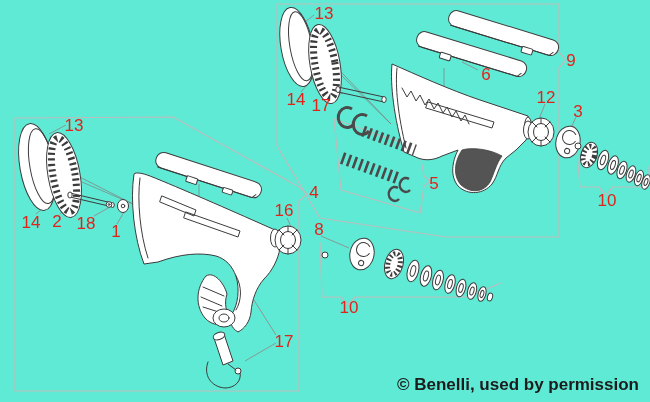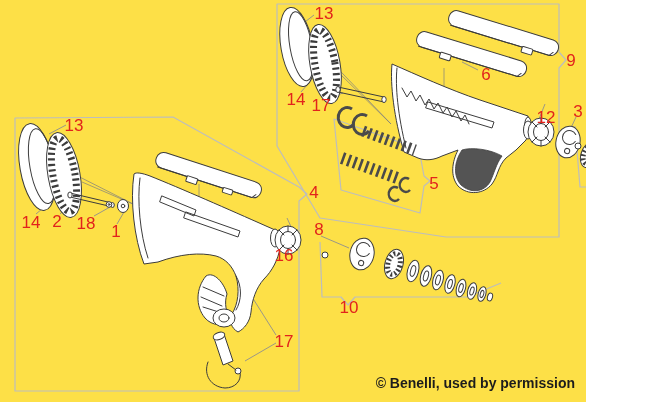--- a/index.html
+++ b/index.html
@@ -1,31 +1,31 @@
 <!DOCTYPE html>
 <html style="--label: #e2231c; --line: #3c3c3c; --box: #bdbdbd; --credit: #1c1c1c;"><head>
 <meta charset="utf-8">
 <style>
   html,body{margin:0;padding:0;background:#fff;}
-  .stage{position:relative;width:586px;height:402px;background:#fde047;overflow:hidden;
+  .stage{position:relative;width:650px;height:402px;background:#5eead4;overflow:hidden;
          font-family:"Liberation Sans",sans-serif;}
   .stage svg{position:absolute;left:0;top:0;}
   
   .ln{fill:none;stroke:var(--line,#3c3c3c);stroke-width:1;stroke-linecap:round;stroke-linejoin:round;}
   .fw{fill:#fff;stroke:var(--line,#3c3c3c);stroke-width:1;stroke-linejoin:round;}
   .dk{fill:#545454;stroke:var(--line,#3c3c3c);stroke-width:.8;}
   .box{fill:none;stroke:var(--box,#bdbdbd);stroke-width:1.2;stroke-linejoin:round;}
   .leader{fill:none;stroke:#8f8f8f;stroke-width:.9;}
   .thin{fill:none;stroke:#7e7e7e;stroke-width:.7;}
   .ticks{fill:none;stroke:var(--line,#3c3c3c);}
   .shims{fill:none;stroke:#4a4a4a;stroke-linecap:butt;}
   .plabel{position:absolute;transform:translate(-50%,-50%);color:var(--label,#e2231c);
           font-size:17px;line-height:1;white-space:nowrap;}
   .credit{position:absolute;right:11px;top:375px;color:var(--credit,#1c1c1c);
-          font-size:14px;font-weight:700;}
+          font-size:17px;font-weight:700;}
 </style>
 </head>
 <body>
 
 <div class="stage">
 
 <svg width="650" height="402" viewBox="0 0 650 402">
   <defs>
     <g id="nut">
       <ellipse class="fw" cx="-13" cy="-2" rx="4.5" ry="9"></ellipse>
@@ -255,30 +255,30 @@
     <ellipse class="fw" cx="490" cy="297" rx="2.5" ry="4" transform="rotate(15 490 297)"></ellipse>
   </g>
 </svg>
 
   <div id="label-layer">
       <span class="plabel" style="left: 324px; top: 13px;">13</span>
       <span class="plabel" style="left: 296px; top: 99px;">14</span>
       <span class="plabel" style="left: 321px; top: 105px;">17</span>
       <span class="plabel" style="left: 486px; top: 74px;">6</span>
       <span class="plabel" style="left: 571px; top: 60px;">9</span>
-      <span class="plabel" style="left: 546px; top: 97px; margin-top: 20px;">12</span>
+      <span class="plabel" style="left: 546px; top: 97px;">12</span>
       <span class="plabel" style="left: 578px; top: 111px;">3</span>
       <span class="plabel" style="left: 607px; top: 200px;">10</span>
       <span class="plabel" style="left: 434px; top: 183px;">5</span>
       <span class="plabel" style="left: 314px; top: 192px;">4</span>
       <span class="plabel" style="left: 74px; top: 125px;">13</span>
       <span class="plabel" style="left: 31px; top: 222px;">14</span>
       <span class="plabel" style="left: 57px; top: 221px;">2</span>
       <span class="plabel" style="left: 86px; top: 223px;">18</span>
       <span class="plabel" style="left: 116px; top: 231px;">1</span>
-      <span class="plabel" style="left: 284px; top: 210px; margin-top: 45px;">16</span>
+      <span class="plabel" style="left: 284px; top: 210px;">16</span>
       <span class="plabel" style="left: 319px; top: 229px;">8</span>
       <span class="plabel" style="left: 284px; top: 341px;">17</span>
       <span class="plabel" style="left: 349px; top: 307px;">10</span>
     </div>
 
   <div class="credit">© Benelli, used by permission</div>
 </div>
 
 </body></html>

